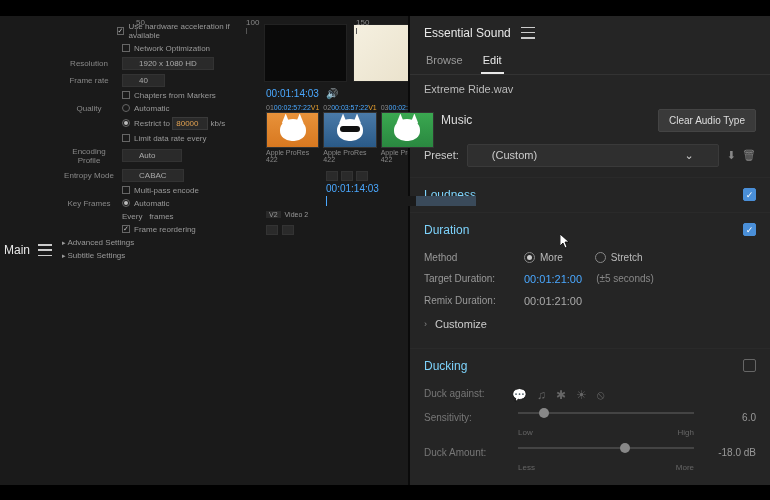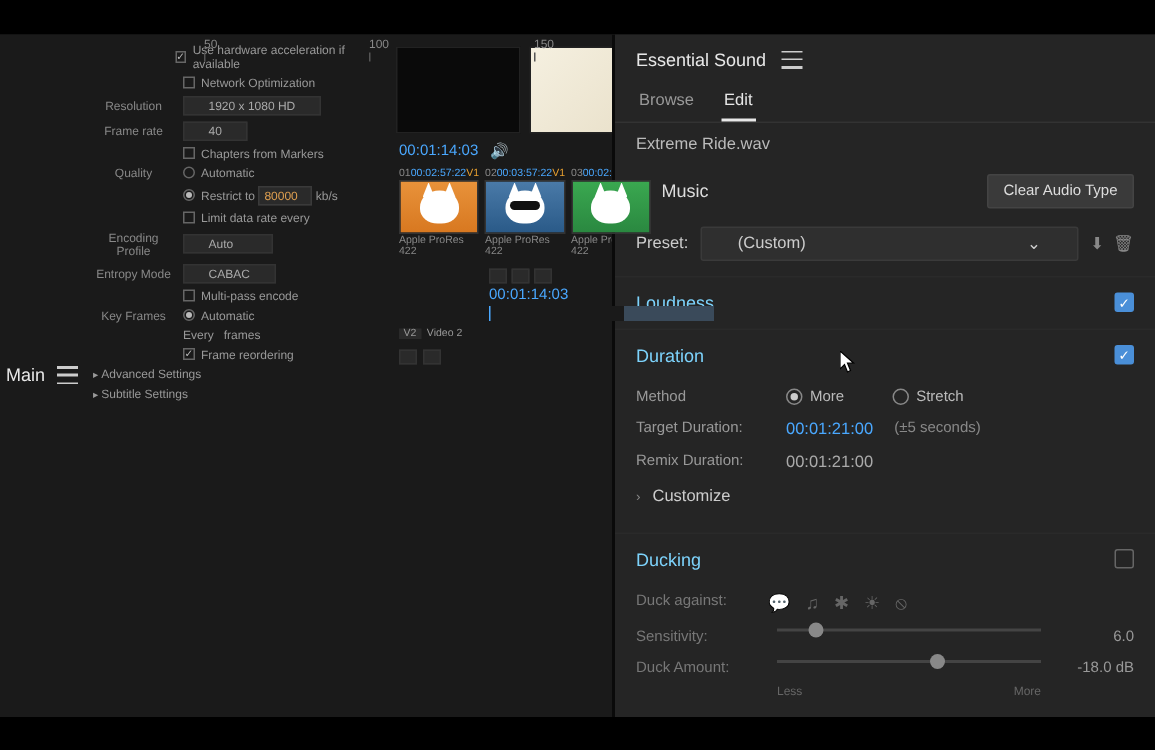--- a/index.html
+++ b/index.html
@@ -361,20 +361,28 @@
             <span>⦸</span>
           </div>
         </div>
         <div class="duck-row">
           <span class="duck-label">Sensitivity:</span>
           <div class="slider-track">
               <div class="slider-thumb" style="left:12%"></div>
             </div>
           <span class="slider-val">6.0</span>
         </div>
+        <div class="duck-row" style="padding-top:0">
+          <span class="duck-label"></span>
+          <div style="flex:1" class="slider-labels">
+              <span>Low</span>
+              <span>High</span>
+            </div>
+          <span class="slider-val"></span>
+        </div>
         <div class="duck-row">
           <span class="duck-label">Duck Amount:</span>
           <div class="slider-track">
               <div class="slider-thumb" style="left:58%"></div>
             </div>
           <span class="slider-val">-18.0 dB</span>
         </div>
         <div class="duck-row" style="padding-top:0">
           <span class="duck-label"></span>
           <div style="flex:1" class="slider-labels">

